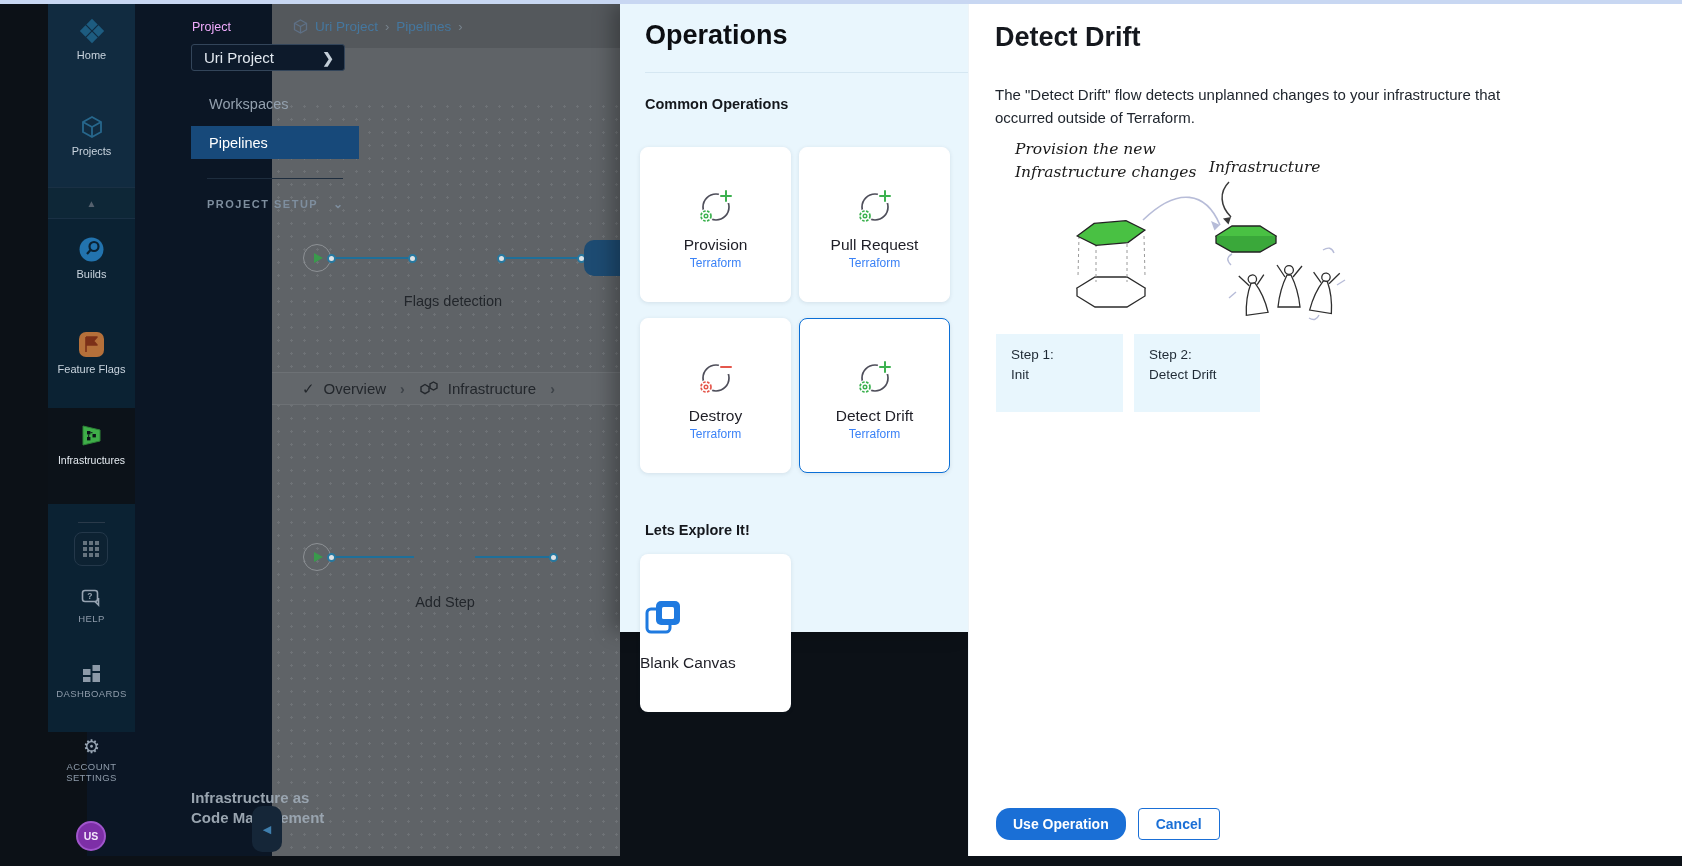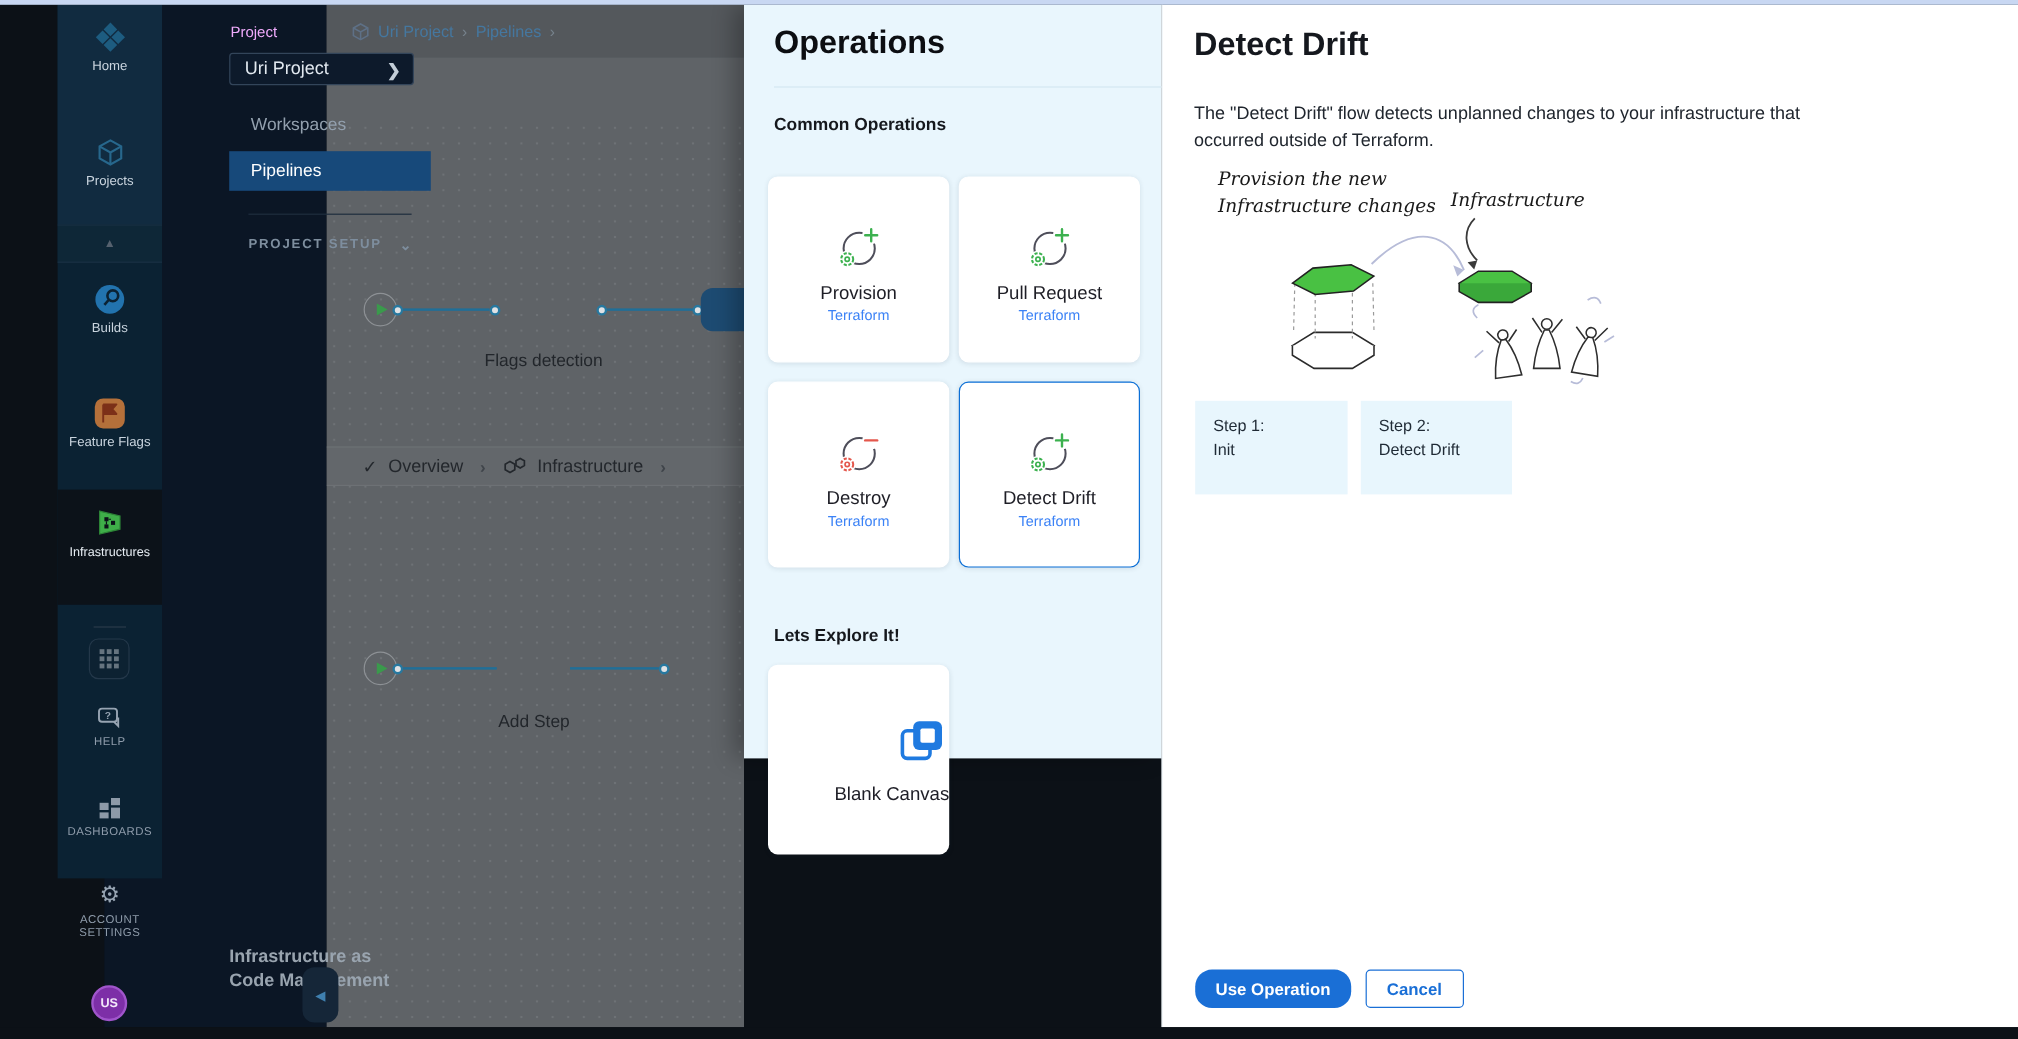--- a/index.html
+++ b/index.html
@@ -78,21 +78,21 @@
   .ops-div { position:absolute; left:25px; top:68px; width:323px; height:1px; background:#d5e7f2; }
   .ops-h2 { position:absolute; left:25px; color:#15181d; font-size:14.5px; font-weight:700; }
   .card-grid { position:absolute; left:20px; top:143px; width:311px; display:grid;
                grid-template-columns:151px 151px; gap:16px 8px; }
   .op-card { height:155px; background:#fff; border-radius:8px; border:1px solid #fff; box-shadow:0 1px 4px rgba(16,36,59,.10);
              display:flex; flex-direction:column; align-items:center; justify-content:center; padding-top:6px; cursor:pointer; }
   .op-card.sel { border:1.5px solid var(--selected_card_border); }
   .op-name { color:#1e1e26; font-size:15.5px; margin-top:5px; }
   .op-sub { color:#3b82f6; font-size:12px; margin-top:2px; }
   .explore-card { position:absolute; left:20px; top:550px; width:151px; height:158px; background:#fff; border-radius:8px;
-                  box-shadow:0 1px 4px rgba(16,36,59,.10); display:flex; flex-direction:column; align-items:flex-end;
+                  box-shadow:0 1px 4px rgba(16,36,59,.10); display:flex; flex-direction:column; align-items:flex-start;
                   justify-content:center; gap:8px; cursor:pointer; }
 
   
   .detail { left:968px; top:4px; width:714px; height:852px; background:#ffffff; z-index:21; border-left:1px solid #eef4f8; }
   .d-title { position:absolute; left:26px; top:18px; color:#15181e; font-size:27px; font-weight:700; }
   .d-desc { position:absolute; left:26px; top:80px; width:525px; color:#20262e; font-size:15px; line-height:1.5; }
   .illus { position:absolute; left:24px; top:126px; width:370px; height:200px; }
   .step-box { position:absolute; top:330px; height:78px; background:var(--step_box_bg); padding:11px 0 0 15px;
               color:#1f2a35; font-size:13.5px; line-height:1.45; }
   .btn-row { position:absolute; left:27px; top:804px; display:flex; gap:12px; }

